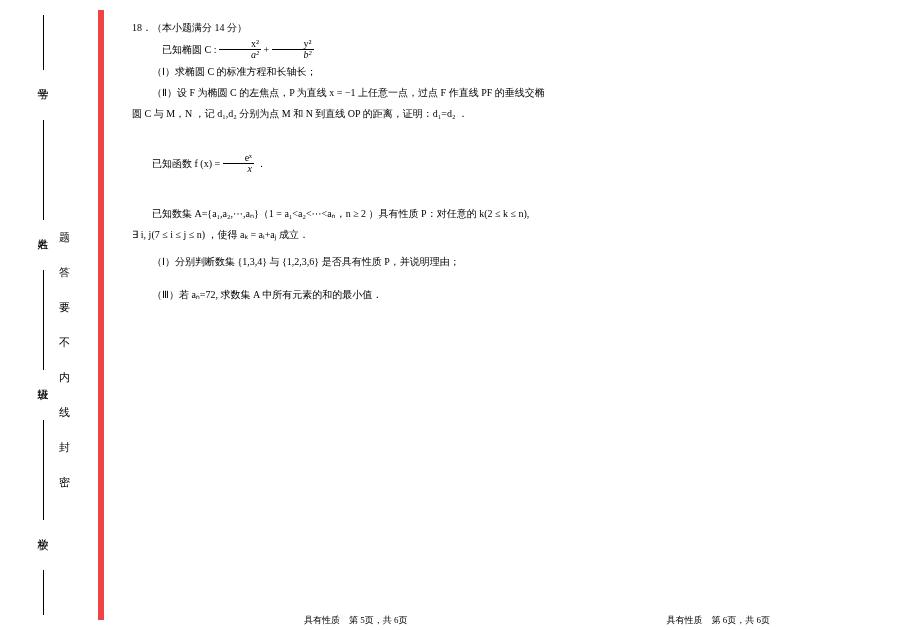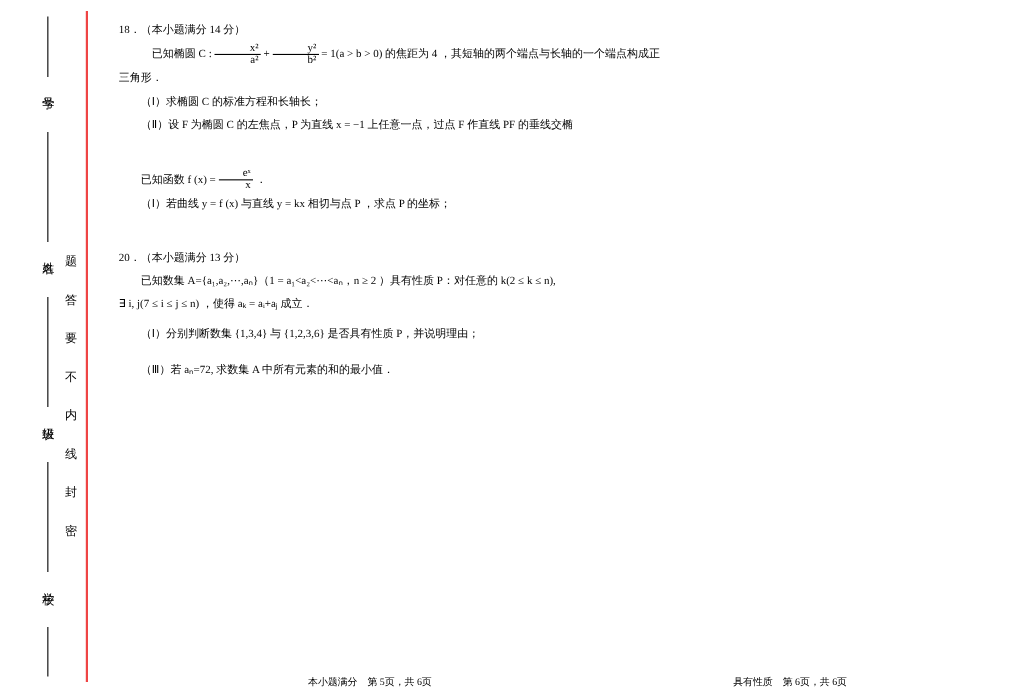--- a/index.html
+++ b/index.html
@@ -1,32 +1,32 @@
 <!DOCTYPE html>
 <html><head>
   <meta charset="utf-8">
   <style>
     * { margin:0; padding:0; box-sizing:border-box; }
     body { width:920px; height:630px; background:#fff; font-family:"SimSun","宋体",serif; position:relative; color:#000; }
-    .page-area { position:absolute; left:78px; top:10px; right:30px; height:610px; border-left:2px solid #ef4444; }
+    .page-area { position:absolute; left:98px; top:10px; right:30px; height:610px; border-left:6px solid #ef4444; }
     .content { padding:8px 20px 0 28px; font-size:10px; line-height:1.9; }
     .content p { margin-bottom:2px; }
     .indent1 { text-indent:2em; }
     .indent2 { text-indent:3em; }
     .footer { position:absolute; bottom:6px; width:100%; font-size:9px; text-align:center; }
     .foot-left { position:absolute; left:200px; }
     .foot-right { position:absolute; right:120px; }
     .binding-labels { position:absolute; left:15px; top:0; width:55px; height:630px; }
     .vline { position:absolute; left:28px; border-left:1px solid #000; }
     .label-ch { position:absolute; left:20px; font-size:11px; writing-mode:vertical-rl; text-orientation:upright; }
     .seal-col { position:absolute; left:59px; top:230px; font-size:11px; }
     .seal-col span { display:block; margin-bottom:20px; }
     .mathfrac { display:inline-block; vertical-align:middle; text-align:right; line-height:1; }
     .mathfrac .num { display:block; border-bottom:1px solid #000; padding:0 2px; }
-    .mathfrac .den { display:block; padding:0 2px; }
+    .mathfrac .den { display:block; padding:0 2px;font-style:italic; }
     .mid { vertical-align:middle; }
   </style>
 </head>
 <body>
 
 <div class="binding-labels">
   <div class="vline" style="top:15px; height:55px;"></div>
   <div class="label-ch" style="top:80px;">学号</div>
   <div class="vline" style="top:120px; height:100px;"></div>
   <div class="label-ch" style="top:230px;">姓名</div>
@@ -56,47 +56,44 @@
       <span class="mid">已知椭圆 C :</span>
       <span class="mathfrac">
         <span class="num">x²</span>
         <span class="den">a²</span>
       </span>
       <span class="mid"> + </span>
       <span class="mathfrac">
         <span class="num">y²</span>
         <span class="den">b²</span>
       </span>
-      <span class="mid"> = 1(a &gt; b &gt; 0) 的焦距为 4 ，其短轴的两个端点与长轴的一个端点构成正</span>
     </p>
-    <p>三角形．</p>
     <p class="indent1">（Ⅰ）求椭圆 C 的标准方程和长轴长；</p>
     <p class="indent1">（Ⅱ）设 F 为椭圆 C 的左焦点，P 为直线 x = −1 上任意一点，过点 F 作直线 PF 的垂线交椭</p>
+    <p>圆 C 与 M，N ，记 d₁,d₂ 分别为点 M 和 N 到直线 OP 的距离，证明：d₁=d₂ ．</p>
 
     <div style="height:28px;"></div>
 
     <p class="indent1">
       <span class="mid">已知函数 f (x) = </span>
       <span class="mathfrac">
         <span class="num">eˣ</span>
         <span class="den">x</span>
       </span>
       <span class="mid"> ．</span>
     </p>
-    <p class="indent1">（Ⅰ）若曲线 y = f (x) 与直线 y = kx 相切与点 P ，求点 P 的坐标；</p>
 
     <div style="height:28px;"></div>
 
-    <p>20．（本小题满分 13 分）</p>
     <p class="indent1">已知数集 A={a₁,a₂,⋯,aₙ}（1 = a₁&lt;a₂&lt;⋯&lt;aₙ，n ≥ 2 ）具有性质 P：对任意的 k(2 ≤ k ≤ n),</p>
     <p>∃ i, j(7 ≤ i ≤ j ≤ n) ，使得 aₖ = aᵢ+aⱼ 成立．</p>
     <div style="height:6px;"></div>
     <p class="indent1">（Ⅰ）分别判断数集 {1,3,4} 与 {1,2,3,6} 是否具有性质 P，并说明理由；</p>
     <div style="height:6px;"></div>
     <div style="height:6px;"></div>
     <p class="indent1">（Ⅲ）若 aₙ=72, 求数集 A 中所有元素的和的最小值．</p>
   </div>
 
   <div class="footer">
-    <span class="foot-left">本小题满分　第 5页，共 6页</span>
+    <span class="foot-left">具有性质　第 5页，共 6页</span>
     <span class="foot-right">具有性质　第 6页，共 6页</span>
   </div>
 </div>
 
 </body></html>

